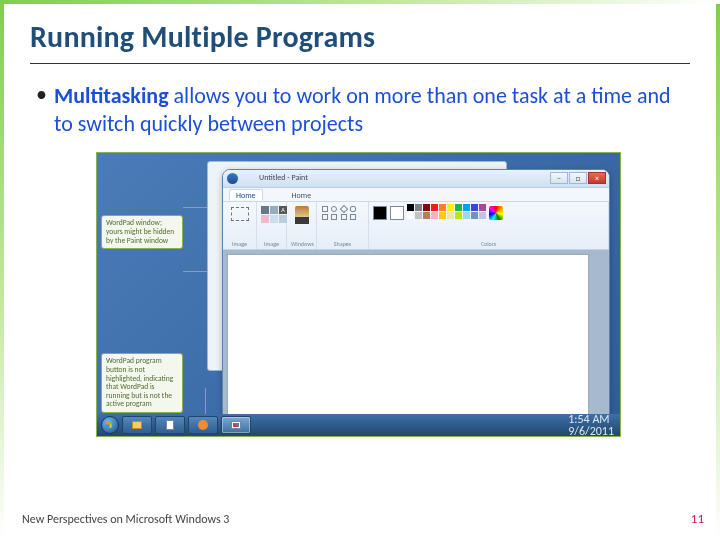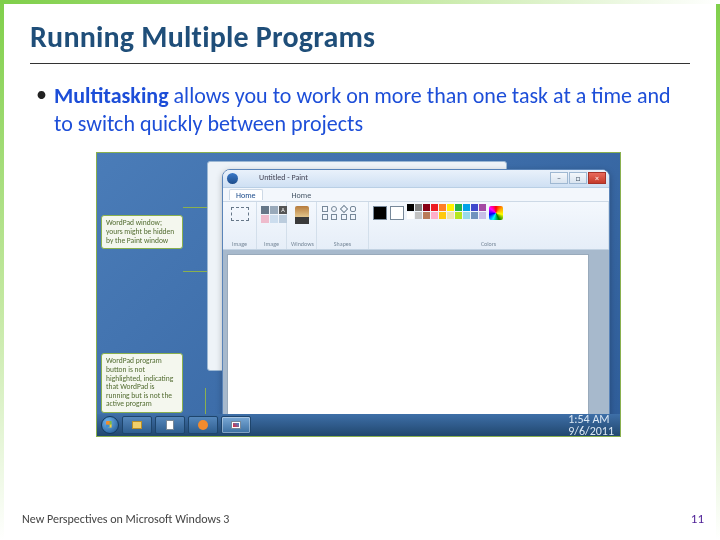--- a/index.html
+++ b/index.html
@@ -198,21 +198,21 @@
   .task-btn.active { box-shadow: inset 0 0 0 1px rgba(255,255,255,0.35); background: linear-gradient(#7aa9d6, #3c6fa1); }
   .tray {
     margin-left: auto; color: #dce8f4; font-size: 12px; text-align: left; line-height: 1; padding-right: 2px;
   }
   .footer {
     position: absolute; left: 18px; bottom: 10px;
     font-size: 12px; color: #444;
   }
   .pagenum {
     position: absolute; right: 12px; bottom: 10px;
-    font-size: 13px; color: #4c1d95; font-weight: 500;
+    font-size: 13px; color: #be185d; font-weight: 500;
   }
   .shape-icon { display:inline-block; border:1px solid #789; margin:0 1px; }
 </style>
 </head>
 <body>
 
 <div class="edge-left"></div>
 <div class="edge-right"></div>
 <div class="edge-top"></div>
 

